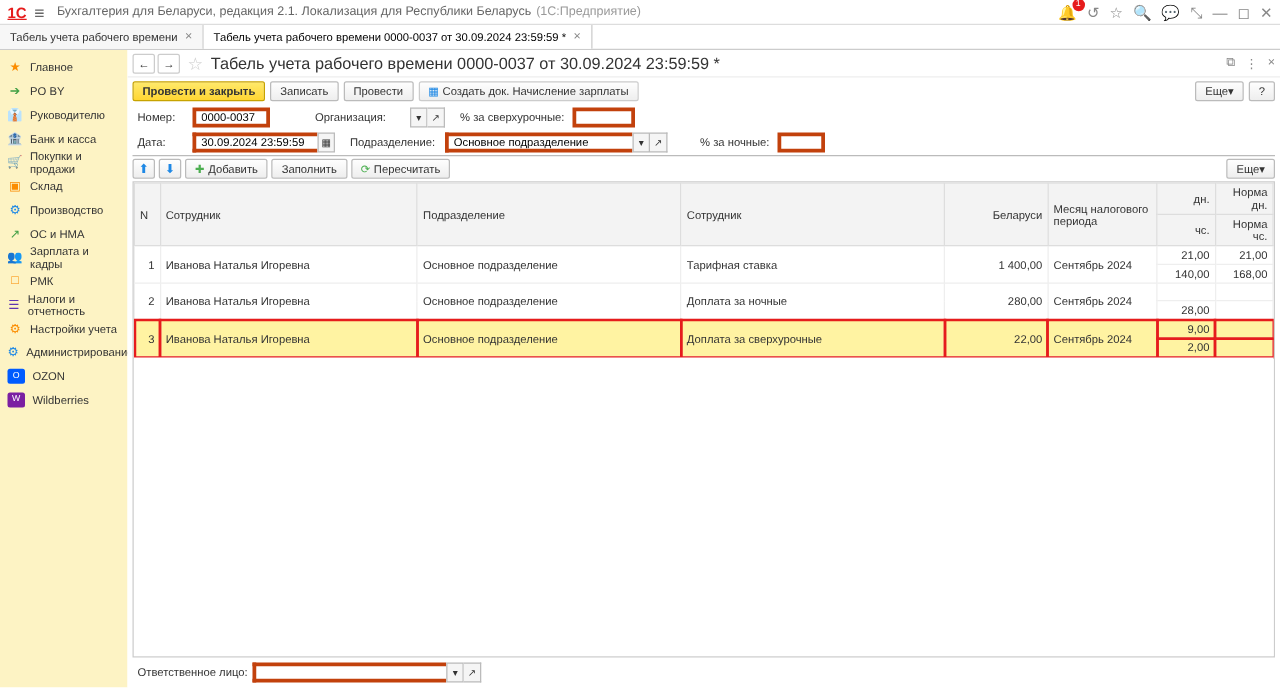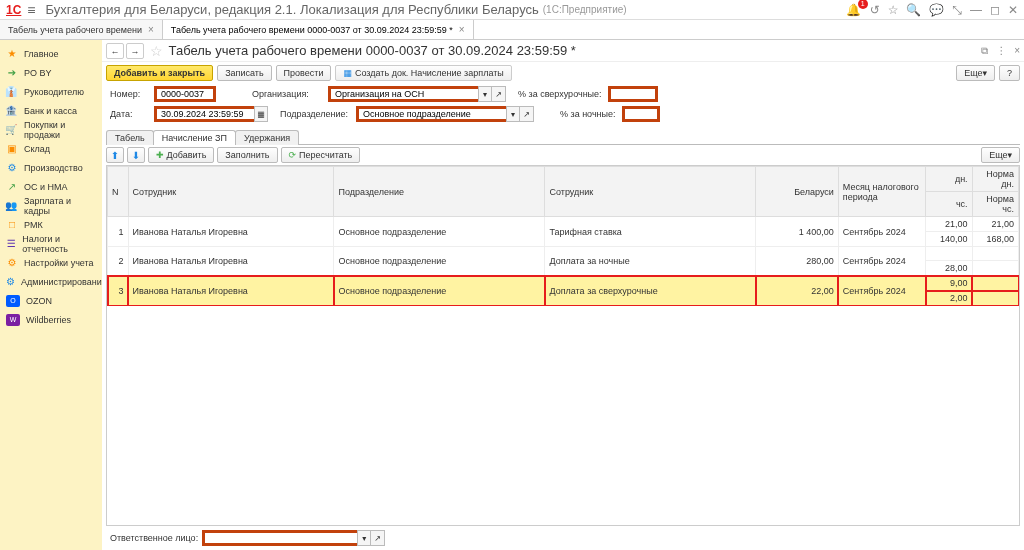--- a/index.html
+++ b/index.html
@@ -1,20 +1,20 @@
 <!DOCTYPE html>
 <html><head>
 <meta charset="utf-8">
 <style>
 * { box-sizing: border-box; margin: 0; padding: 0; font-family: Arial, sans-serif; }
 body { font-size: 10px; background: #fff; color: #333; overflow: hidden; width: 1024px; height: 550px; }
 .titlebar { height: 20px; background: #fff; border-bottom: 1px solid #ddd; display: flex; align-items: center; padding: 0 6px; }
 .titlebar .logo { color: #e61c1c; font-weight: bold; font-size: 12px; margin-right: 6px; text-decoration: underline; }
 .titlebar .burger { color: #666; font-size: 14px; margin-right: 10px; cursor: pointer; }
-.titlebar .title { color: #666; font-size: 13px; text-align: right; }
+.titlebar .title { color: #666; font-size: 10px; text-align: right; }
 .titlebar .subtitle { color: #999; font-size: 10px; margin-left: 4px; }
 .titlebar .right { margin-left: auto; display: flex; align-items: center; gap: 8px; color: #888; }
 .titlebar .right span { cursor: pointer; font-size: 12px; }
 .titlebar .bell { position: relative; color: #4caf50; }
 .titlebar .bell .badge { position: absolute; top: -4px; right: -6px; background: #e61c1c; color: #fff; border-radius: 50%; font-size: 7px; width: 10px; height: 10px; display: flex; align-items: center; justify-content: center; }
 .tabsbar { height: 20px; background: #fff; border-bottom: 1px solid #ccc; display: flex; align-items: stretch; }
 .tab { border-right: 1px solid #ccc; padding: 0 8px; display: flex; align-items: center; font-size: 9px; color: #333; cursor: pointer; background: #f7f7f7; position: relative; }
 .tab.active { background: #fff; color: #000; }
 .tab .close { margin-left: 6px; color: #888; font-size: 10px; }
 .main { display: flex; height: calc(100% - 40px); }
@@ -165,39 +165,38 @@
       <span class="star">☆</span>
       <span class="doc-title">Табель учета рабочего времени 0000-0037 от 30.09.2024 23:59:59 *</span>
       <div class="right">
         <span>⧉</span>
         <span>⋮</span>
         <span>×</span>
       </div>
     </div>
 
     <div class="cmdbar">
-      <div class="btn primary">Добавить и закрыть</div>
+      <div class="btn primary">Провести и закрыть</div>
       <div class="btn">Записать</div>
       <div class="btn">Провести</div>
       <div class="btn link-ish">
         <span style="color:#1e88e5;margin-right:3px">▦</span>
         <span>Создать док. Начисление зарплаты</span>
       </div>
       <div class="right">
         <div class="btn"><span>Еще</span> ▾</div>
         <div class="btn">?</div>
       </div>
     </div>
 
     <div class="formrow">
       <label>Номер:</label>
       <input class="text-input" style="width: 62px;" value="0000-0037">
       <label class="wide" style="margin-left:30px">Организация:</label>
       <div class="input-gr">
-        <input class="text-input" style="width: 150px;" value="Организация на ОСН">
         <div class="addon">▾</div>
         <div class="addon">↗</div>
       </div>
       <label style="margin-left:6px">% за сверхурочные:</label>
       <input class="text-input num-input" style="text-align: right; padding-left: 40px;" value="10">
     </div>
 
     <div class="formrow">
       <label>Дата:</label>
       <div class="input-gr">
@@ -207,25 +206,20 @@
       <label class="wide" style="margin-left:6px">Подразделение:</label>
       <div class="input-gr">
         <input class="text-input" style="width: 150px;" value="Основное подразделение">
         <div class="addon">▾</div>
         <div class="addon">↗</div>
       </div>
       <label style="margin-left:20px">% за ночные:</label>
       <input class="text-input num-input" value="" style="">
     </div>
 
-    <div class="subtabs">
-      <div class="subtab">Табель</div>
-      <div class="subtab active">Начисление ЗП</div>
-      <div class="subtab">Удержания</div>
-    </div>
     <div class="subtabs-border"></div>
 
     <div class="tblbar">
       <div class="icon-btn" style="color:#1e88e5">⬆</div>
       <div class="icon-btn" style="color:#1e88e5">⬇</div>
       <div class="btn">
           <span style="color:#4caf50;margin-right:3px">✚</span>
           <span>Добавить</span>
         </div>
       <div class="btn">Заполнить</div>

